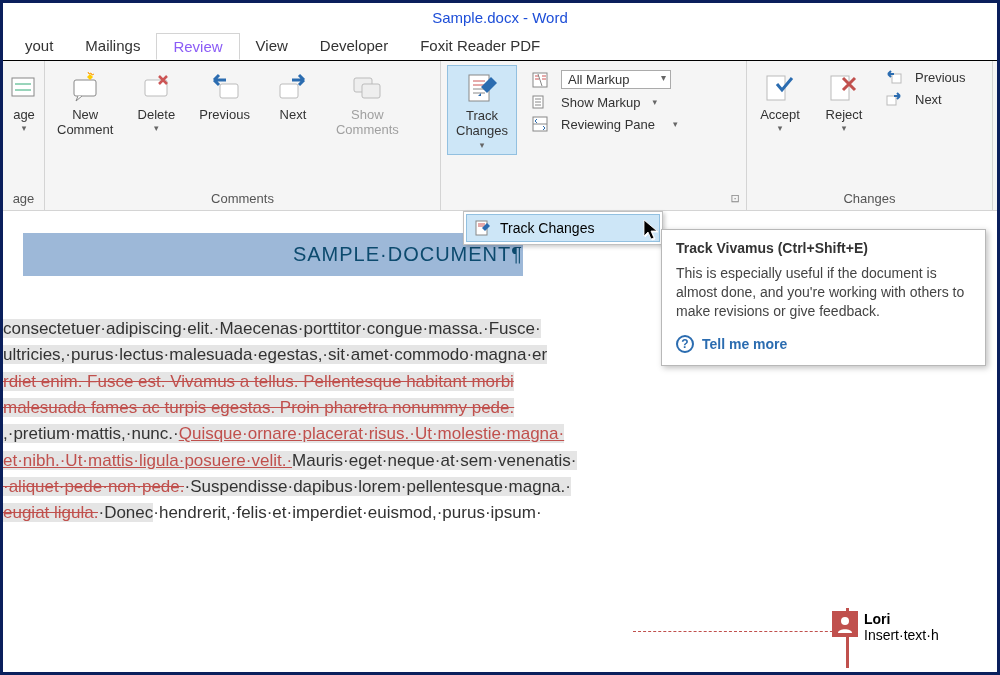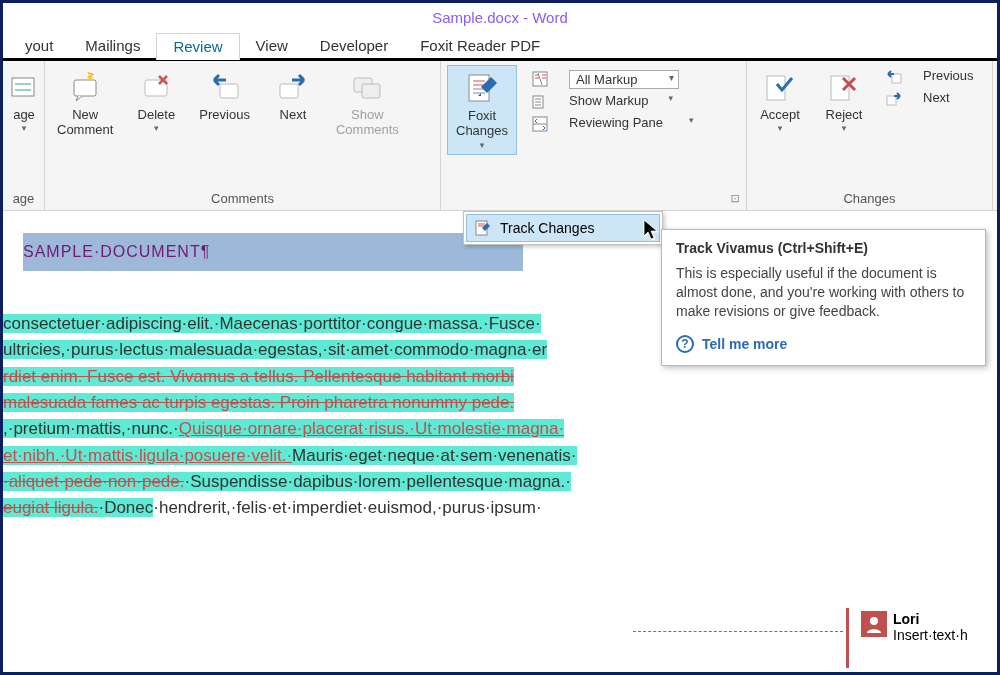--- a/index.html
+++ b/index.html
@@ -1,56 +1,56 @@
 <!DOCTYPE html>
 <html><head>
 <meta charset="utf-8">
 <style>
   * { box-sizing: border-box; margin: 0; padding: 0; font-family: "Segoe UI", Tahoma, sans-serif; }
   body { background: #fff; width: 1000px; height: 675px; overflow: hidden; position: relative; border: 3px solid #0a1f5c; }
-  .titlebar { height: 30px; background: #fff; text-align: center; line-height: 30px; font-size: 15px; color: #8b5cf6; }
-  .tabs { height: 28px; display: flex; align-items: center; border-bottom: 3px solid #000000; padding-left: 6px; }
+  .titlebar { height: 30px; background: #fff; text-align: center; line-height: 30px; font-size: 15px; color: #1d4ed8; }
+  .tabs { height: 28px; display: flex; align-items: flex-start; border-bottom: 1px solid #000000; padding-left: 6px; }
   .tab { padding: 4px 16px; font-size: 15px; color: #333; cursor: pointer; }
-  .tab.active { border: 1px solid #d4d4d4; border-bottom: 1px solid #fff; margin-bottom: -1px; background: #fff; color: #0369a1; }
+  .tab.active { border: 1px solid #d4d4d4; border-bottom: 1px solid #fff; margin-bottom: -1px; background: #fff; color: #8b5cf6; }
   .ribbon { height: 150px; background: #f5f5f5; border-bottom: 1px solid #d4d4d4; display: flex; align-items: stretch; position: relative; }
   .group { border-right: 1px solid #d4d4d4; display: flex; flex-direction: column; justify-content: space-between; padding: 4px 6px 2px 6px; position: relative; flex-shrink:0;}
   .group-label { text-align: center; font-size: 13px; color: #555; padding: 2px 0; }
   .group-row { display: flex; align-items: flex-start; gap: 10px; flex: 1; }
   .rbtn-v { display: flex; flex-direction: column; align-items: center; justify-content: flex-start; padding: 4px 6px; cursor: pointer; min-width: 54px; }
   .rbtn-v .icon { width: 36px; height: 36px; display: flex; align-items: center; justify-content: center; }
   .rbtn-v .lbl { font-size: 13px; color: #333; text-align: center; line-height: 1.18; margin-top: 2px; }
   .rbtn-v .lbl.dis { color: #a0a0a0; }
   .rbtn-v .drop { font-size: 9px; color: #666; margin-top:1px; }
   .highlight { background: #cde6f7; border: 1px solid #92c0e0; }
   .stacked { display: flex; flex-direction: column; gap: 2px; padding: 4px 0 0 2px; }
-  .srow { display: flex; align-items: flex-start; gap: 20px; font-size: 13px; color: #333; padding: 1px 2px; cursor: pointer; white-space: nowrap; }
+  .srow { display: flex; align-items: center; gap: 12px; font-size: 13px; color: #333; padding: 1px 2px; cursor: pointer; white-space: nowrap; }
   .srow .sicon { width: 18px; height: 18px; display:flex; align-items:center; justify-content:center;}
   .selectbox { border: 1px solid #ababab; background: #fff; padding: 1px 18px 1px 6px; font-size: 13px; min-width: 110px; position: relative; }
   .selectbox::after { content: "▾"; position: absolute; right: 4px; top: 1px; font-size: 10px; color: #666; }
   .dialog-launcher { position: absolute; right: 4px; bottom: 4px; font-size: 11px; color: #888; border: 0px; width: 14px; height: 14px; text-align: center;}
   
   
   .dropdown { position: absolute; top: 150px; left: 460px; background: #fff; border: 1px solid #c0c0c0; box-shadow: 2px 2px 4px rgba(0,0,0,0.2); width: 200px; z-index: 10; padding: 2px; }
   .dd-item { display: flex; align-items: center; gap: 8px; padding: 5px 8px; font-size: 14px; cursor: pointer; }
   .dd-item.hover { background: #cde6f7; border: 1px solid #92c0e0; padding: 4px 7px; }
   .dd-ico { width: 18px; height: 18px; display:flex; align-items:center; justify-content:center;}
 
   
   .tooltip { position: absolute; top: 226px; left: 658px; width: 325px; background: #fff; border: 1px solid #b8b8b8; box-shadow: 2px 2px 6px rgba(0,0,0,0.25); padding: 10px 14px 12px 14px; z-index: 11; font-size: 14px; color: #444; }
   .tooltip h4 { font-size: 14px; font-weight: bold; color: #333; margin-bottom: 8px; }
   .tooltip p { margin-bottom: 10px; line-height: 1.35; }
   .tellmore { display: flex; align-items: center; gap: 8px; color: #2b6cb0; font-weight: bold; margin-top: 14px; cursor: pointer; }
   .tellmore .qicon { width:18px; height:18px; border:2px solid #2b6cb0; border-radius:50%; color:#2b6cb0; font-size:12px; font-weight:bold; text-align:center; line-height:15px;}
 
   
   .doc { position: absolute; top: 210px; left: 0; right: 0; bottom: 0; background: #fff; }
-  .sample-bar { background: #9db8d8; color: #701a75; font-size: 16px; letter-spacing: 1px; padding: 10px 0; text-align: left; margin: 20px 20px 40px 20px; width: 500px; }
+  .sample-bar { background: #9db8d8; color: #0c4a6e; font-size: 20px; letter-spacing: 1px; padding: 10px 0; text-align: right; margin: 20px 20px 40px 20px; width: 500px; }
   .doctext { padding: 0 0 0 0; font-size: 17px; line-height: 1.55; color: #333; width: 680px; }
   .doctext .line { white-space:nowrap; }
-  .sel { background: #5eead4; margin-top: 9px; }
+  .sel { background: #e5e5e5; margin-top: 9px; }
   .del { color: #c0504d; text-decoration: line-through; }
   .ins { color: #c0504d; text-decoration: underline; text-align: right; }
   
   .comment-line { position:absolute; border-top:1px dashed #c0504d; height:0; }
   .vbar { position:absolute; width:3px; background:#c0504d; }
   .comment-user { position:absolute; display:flex; align-items:flex-start; gap:6px; font-size:14px; }
   .avatar { width:26px; height:26px; background:#c0504d; display:flex; align-items:center; justify-content:center;}
   .avatar svg { fill:#fff;}
 
   
@@ -150,21 +150,21 @@
       <div class="rbtn-v highlight" style="padding:4px 8px">
         <span class="icon">
           <svg width="34" height="34">
               <rect x="4" y="4" width="20" height="26" fill="#fff" stroke="#888"></rect>
               <path d="M8 10h12M8 14h12" stroke="#c55"></path>
               <path d="M8 18h12M8 22h12" stroke="#888"></path>
               <path d="M26 6l6 6-10 10-6-6z" fill="#2b6cb0"></path>
               <path d="M16 22l-3 3 3 0z" fill="#2b6cb0"></path>
             </svg>
         </span>
-        <span class="lbl" style="white-space:pre-line">Foxit
+        <span class="lbl" style="white-space:pre-line">Track
 Changes</span>
         <span class="drop">▾</span>
       </div>
       <div class="stacked">
         <div class="srow">
           <span class="sicon">
               <svg width="16" height="16">
                 <rect x="1" y="1" width="14" height="14" fill="#fff" stroke="#888"></rect>
                 <path d="M3 4h4M3 7h4M10 4h4M10 7h4" stroke="#c55"></path>
                 <path d="M6 2l4 12" stroke="#888"></path>
@@ -281,21 +281,21 @@
     <div class="line"><span class="sel">ultricies,·purus·lectus·malesuada·egestas,·sit·amet·commodo·magna·er</span></div>
     <div class="line"><span class="sel del">rdiet enim. Fusce est. Vivamus a tellus. Pellentesque habitant morbi</span></div>
     <div class="line"><span class="sel del"> malesuada fames ac turpis egestas. Proin pharetra nonummy pede.</span></div>
     <div class="line"><span class="sel">,·pretium·mattis,·nunc.·</span><span class="sel ins">Quisque·ornare·placerat·risus.·Ut·molestie·magna·</span></div>
     <div class="line"><span class="sel ins">et·nibh.·Ut·mattis·ligula·posuere·velit.·</span><span class="sel">Mauris·eget·neque·at·sem·venenatis·</span></div>
     <div class="line"><span class="sel del">·aliquet·pede·non·pede.</span><span class="sel">·Suspendisse·dapibus·lorem·pellentesque·magna.·</span></div>
     <div class="line"><span class="sel del">eugiat ligula.</span><span class="sel">·Donec</span><span>·hendrerit,·felis·et·imperdiet·euismod,·purus·ipsum·</span></div>
   </div>
   <div class="comment-line" style="top:418px; left:630px; width:210px;"></div>
   <div class="vbar" style="top:395px; left:843px; height:60px;"></div>
-  <div class="comment-user" style="top:398px; left:858px;">
+  <div class="comment-user" style="top:398px; left:829px;">
     <div class="avatar">
         <svg width="18" height="18">
           <circle cx="9" cy="6" r="4"></circle>
           <path d="M2 18c0-5 14-5 14 0z"></path>
         </svg>
       </div>
     <div>
       <div style="font-weight:bold">Lori</div>
       <div>Insert·text·h</div>
     </div>

